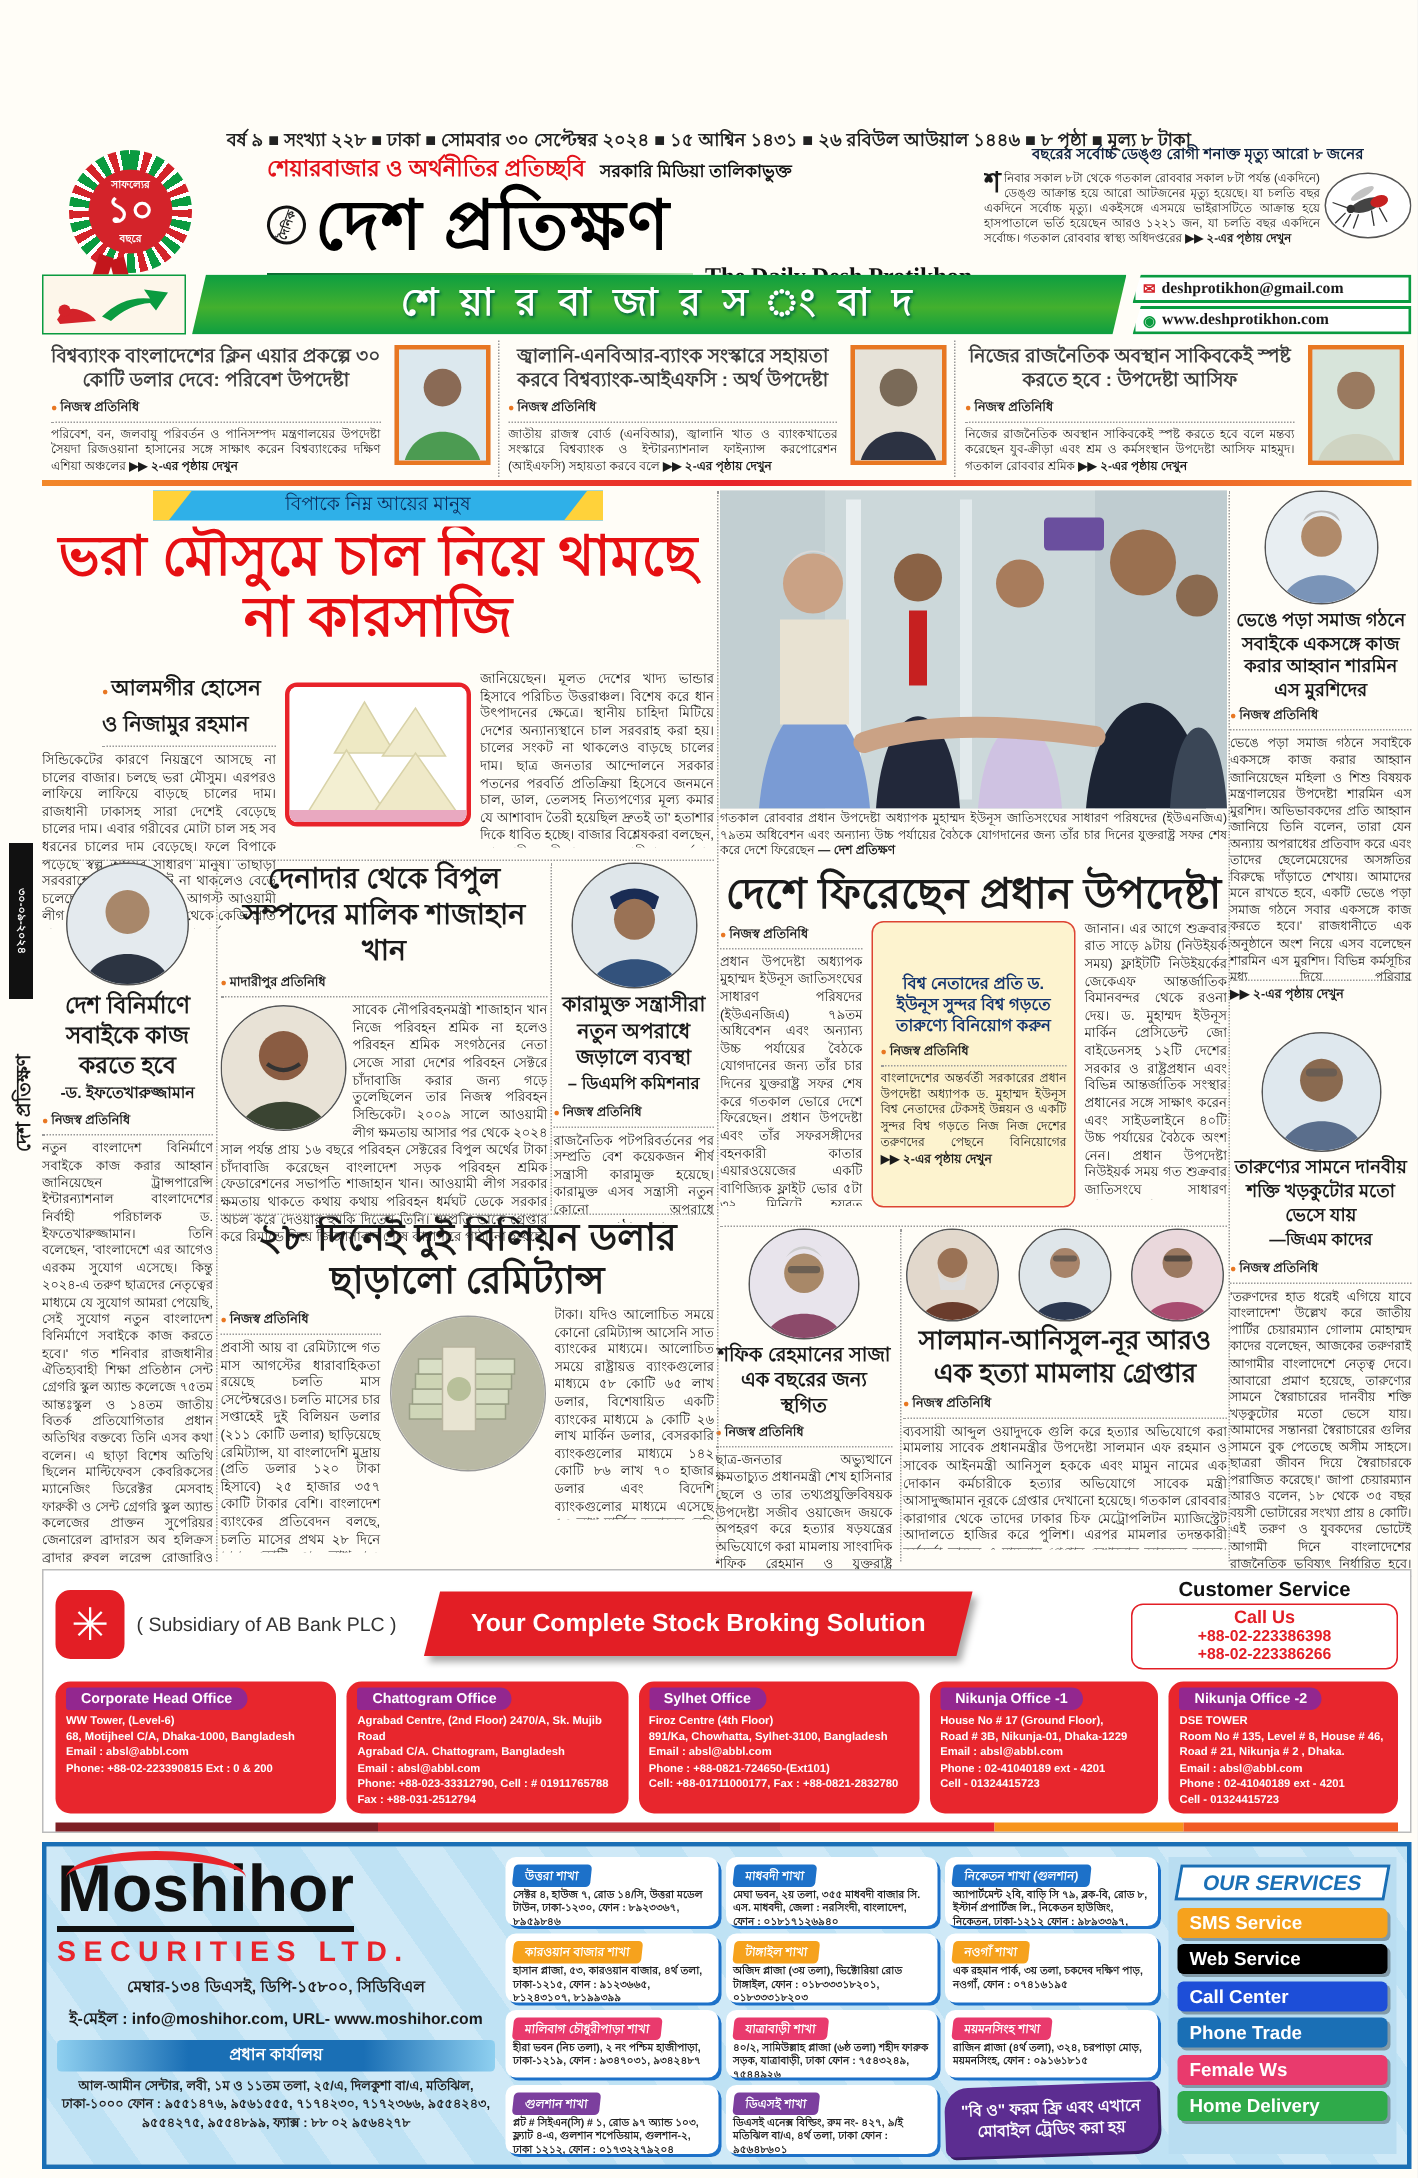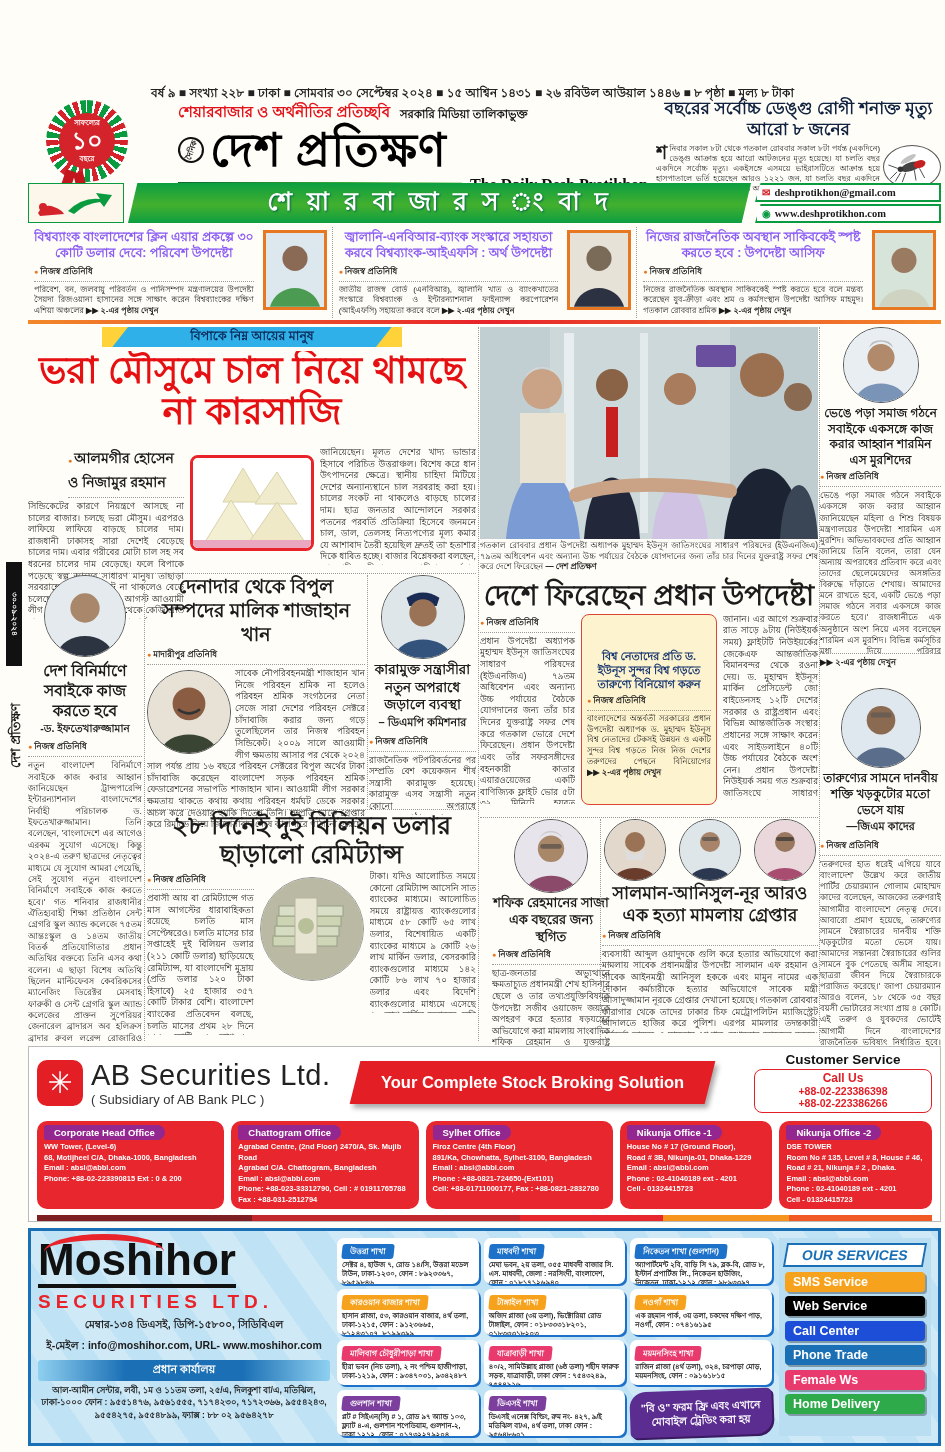--- a/index.html
+++ b/index.html
@@ -26,21 +26,21 @@
   .tagline { color:#e3131b; font-weight:bold; font-size:15px; }
   .listed { color:#111; font-weight:bold; font-size:11.5px; }
   .title-row { display:flex; align-items:center; gap:6px; margin-top:2px; }
   .dainik { width:26px; height:26px; border:2px solid #111; border-radius:50%; font-size:8px; font-weight:bold;
     display:flex; align-items:center; justify-content:center; transform:rotate(-70deg); flex:0 0 auto; }
   .mast-title { font-size:46px; font-weight:bold; color:#000; line-height:1; letter-spacing:1px; }
   .subtitle-row { display:flex; align-items:center; gap:8px; margin-top:3px; }
   .greenbar { height:6px; flex:1; background:linear-gradient(90deg,#0a6b32,#39a935 60%,#bfe4b4); }
   .eng-title { font-family:"Liberation Serif", serif; font-weight:bold; font-size:16px; color:#111; white-space:nowrap; }
   .dengue { width:293px; padding-left:8px; }
-  .dengue h2 { font-size:17px; color:#10223f; text-align:center; line-height:1.25; }
+  .dengue h2 { font-size:10px; color:#10223f; text-align:center; line-height:1.25; }
   .dengue-body { margin-top:3px; font-size:7.8px; text-align:justify; line-height:1.3; height:52px; overflow:hidden; }
   .dropcap { float:left; font-size:19px; font-weight:bold; line-height:0.9; padding-right:2px; }
   .mosq { float:right; width:58px; height:44px; border:1px solid #555; border-radius:50%; margin:1px 0 1px 3px; background:#fff; }
 
   
   .sharebanner { position:absolute; top:183px; left:28px; width:913px; height:40px; display:flex; align-items:stretch; gap:4px; }
   .bullbear { width:96px; border:1px solid #0a9b40; background:#fdf6ea; display:flex; align-items:center; justify-content:center; }
   .greenband { flex:1; background:linear-gradient(180deg,#0d9e41,#43b02e 55%,#0d9e41); color:#fff; display:flex;
     align-items:center; justify-content:center; font-size:25px; font-weight:bold; letter-spacing:4px;
     clip-path:polygon(1.5% 0,100% 0,98.5% 100%,0 100%); text-shadow:1px 1px 2px #064; }
@@ -48,21 +48,21 @@
   .contactrow { flex:1; border:2px solid #0a9b40; background:#fff; display:flex; align-items:center; gap:4px;
     padding:0 5px; font-family:"Liberation Serif", serif; font-weight:bold; font-size:10.5px;
     clip-path:polygon(3% 0,100% 0,100% 100%,0 100%); }
   .cicon { font-size:10px; color:#0a9b40; }
   .cicon.mail { color:#d4232a; }
 
   
   .topnews { position:absolute; top:227px; left:28px; width:913px; height:91px; display:flex; }
   .tn-box { flex:1; position:relative; padding:2px 78px 0 6px; }
   .tn-box + .tn-box { border-left:1px dotted #999; }
-  .tn-box h3 { font-size:12.5px; color:#8b5cf6; text-align:center; line-height:1.3; height:34px; overflow:hidden; }
+  .tn-box h3 { font-size:12.5px; color:#404040; text-align:center; line-height:1.3; height:34px; overflow:hidden; }
   .tn-photo { position:absolute; right:5px; top:3px; width:64px; height:80px; border:3px solid #e87722; background:#dde7ec; }
   .tn-body { font-size:8px; text-align:justify; line-height:1.3; height:34px; overflow:hidden; }
 
   .redrule { position:absolute; top:320px; left:28px; width:913px; height:4px;
     background:linear-gradient(90deg,#f2882a,#e8232a 50%,#f2882a); }
 
   
   .main { position:absolute; top:327px; left:28px; width:913px; height:714px; }
   .byline { font-size:8.5px; font-weight:bold; color:#222; border-bottom:1px dotted #999; padding-bottom:2px; margin:2px 0 3px; }
   .byline::before { content:"● "; color:#e87722; font-size:7px; }
@@ -70,21 +70,21 @@
   .bodytext { font-size:8.8px; text-align:justify; line-height:1.32; overflow:hidden; }
   .more { font-weight:bold; white-space:nowrap; cursor:pointer; }
   .vdot { position:absolute; border-left:1px dotted #999; width:0; }
   .hdot { position:absolute; border-top:1px dotted #999; height:0; }
 
   .lead { position:absolute; left:0; top:0; width:448px; height:246px; }
   .kicker { width:300px; margin:0 auto; height:20px; background:#2fb0e8; display:flex; align-items:center; position:relative; }
   .kicker .cap { width:26px; height:100%; background:#ffd23a; }
   .kicker .capl { clip-path:polygon(0 0,100% 0,40% 100%,0 100%); }
   .kicker .capr { clip-path:polygon(60% 0,100% 0,100% 100%,0 100%); }
-  .kicker-label { flex:1; text-align:center; font-size:12.5px; font-weight:bold; color:#0b2d5e; }
+  .kicker-label { flex:1; text-align:center; font-size:12.5px; font-weight:normal; color:#0b2d5e; }
   .lead h1 { color:#e60f12; font-size:37px; line-height:1.1; text-align:center; font-weight:bold; margin-top:4px; height:92px; overflow:hidden; }
   .lead-cols { display:flex; gap:6px; margin-top:4px; }
   .lead-col { flex:1; }
   .lead-by { font-size:14px; font-weight:bold; border-bottom:1px dotted #999; padding-bottom:2px; margin-bottom:3px;margin-left:40px; }
   .lead-by::before { content:"● "; color:#e87722; font-size:7px; }
   .riceimg { width:124px; height:96px; border:3px solid #e8232a; border-radius:8px; background:#fff; overflow:hidden; flex:0 0 auto; align-self:flex-start; margin-top:8px; }
   .lead .bodytext { height:118px; }
   .lead .col2 .bodytext { height:118px; }
 
   .photoblock { position:absolute; left:452px; top:0; width:338px; height:250px; }
@@ -114,21 +114,21 @@
 
   .pm { position:absolute; left:452px; top:254px; width:338px; height:234px; }
   .pm h2 { font-size:28px; text-align:center; font-weight:bold; line-height:1.1; }
   .pm-cols { display:flex; gap:6px; margin-top:2px; }
   .pm-col { flex:1; }
   .pm-col .bodytext { height:168px; }
   .ybox { width:136px; flex:0 0 auto; background:#fdf3cf; border:1.5px solid #d43; border-radius:8px; padding:4px 5px; }
   .ybox h4 { color:#15356e; font-size:11px; text-align:center; line-height:1.3;margin-top:30px; }
   .ybox .bodytext { font-size:8.2px; height:86px; }
 
-  .shaf { position:absolute; left:464px; top:492px; width:118px; height:222px; }
+  .shaf { position:absolute; left:449px; top:492px; width:118px; height:222px; }
   .shaf h3 { font-size:13px; text-align:center; line-height:1.3; margin-top:2px; }
   .shaf .bodytext { height:92px; }
 
   .salman { position:absolute; left:574px; top:492px; width:216px; height:222px; }
   .sal-photos { display:flex; justify-content:center; gap:8px; }
   .salman h3 { font-size:17.5px; text-align:center; line-height:1.25; margin-top:2px; }
   .salman .bodytext { height:84px; }
 
   .remit { position:absolute; left:119px; top:484px; width:329px; height:230px; }
   .remit h2 { font-size:25px; text-align:center; font-weight:bold; line-height:1.15; height:60px; overflow:hidden; }
@@ -576,21 +576,20 @@
 
   <div class="fold">
     <div class="fold-date">৩০-০৯-২০২৪</div>
     <div class="fold-title">দেশ প্রতিক্ষণ</div>
   </div>
 
   <div class="abad">
     <div class="abtop">
       <div class="ablogo">✳</div>
       <div class="abname">
-        <div class="n1">AB Securities Ltd.</div>
         <div class="n2">( Subsidiary of AB Bank PLC )</div>
       </div>
       <div class="abslogan">
           <span>Your Complete Stock Broking Solution</span>
         </div>
       <div class="abcs">
         <div class="csh">Customer Service</div>
         <div class="callbox">
           <div class="cu">Call Us</div>
           <div class="ph">+88-02-223386398</div>

